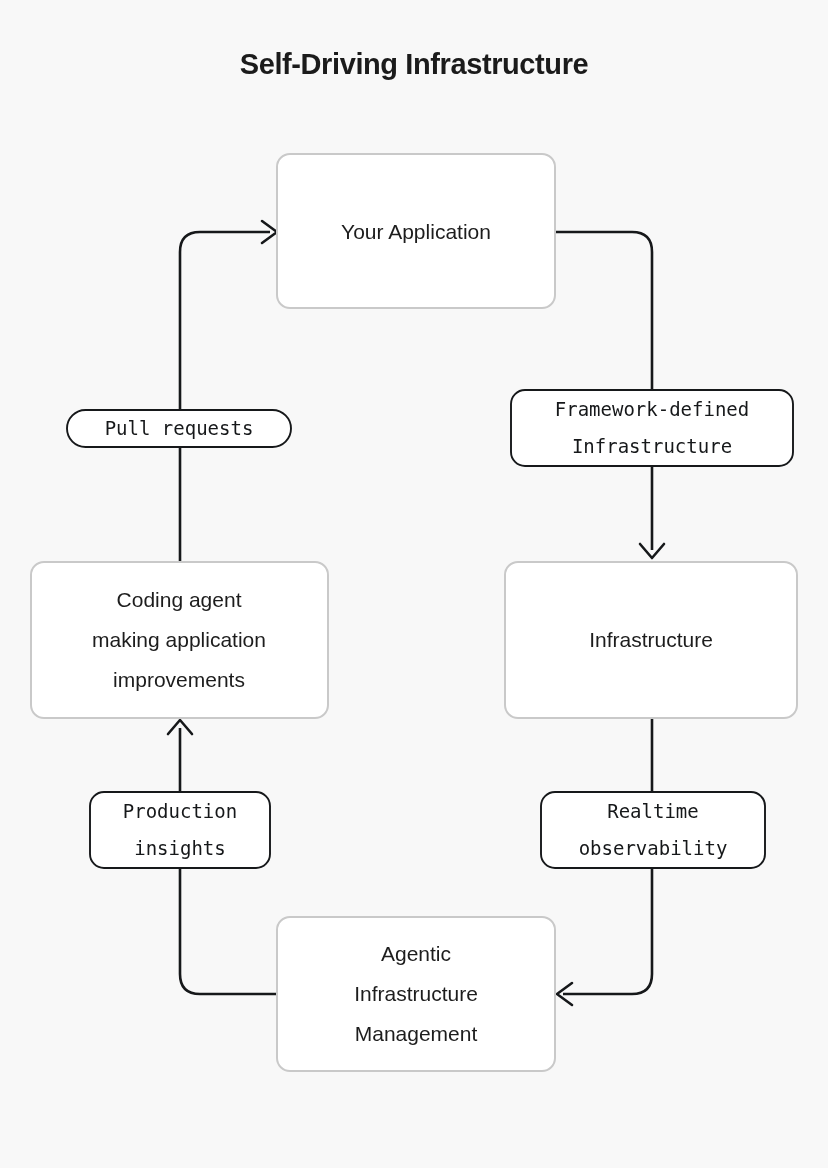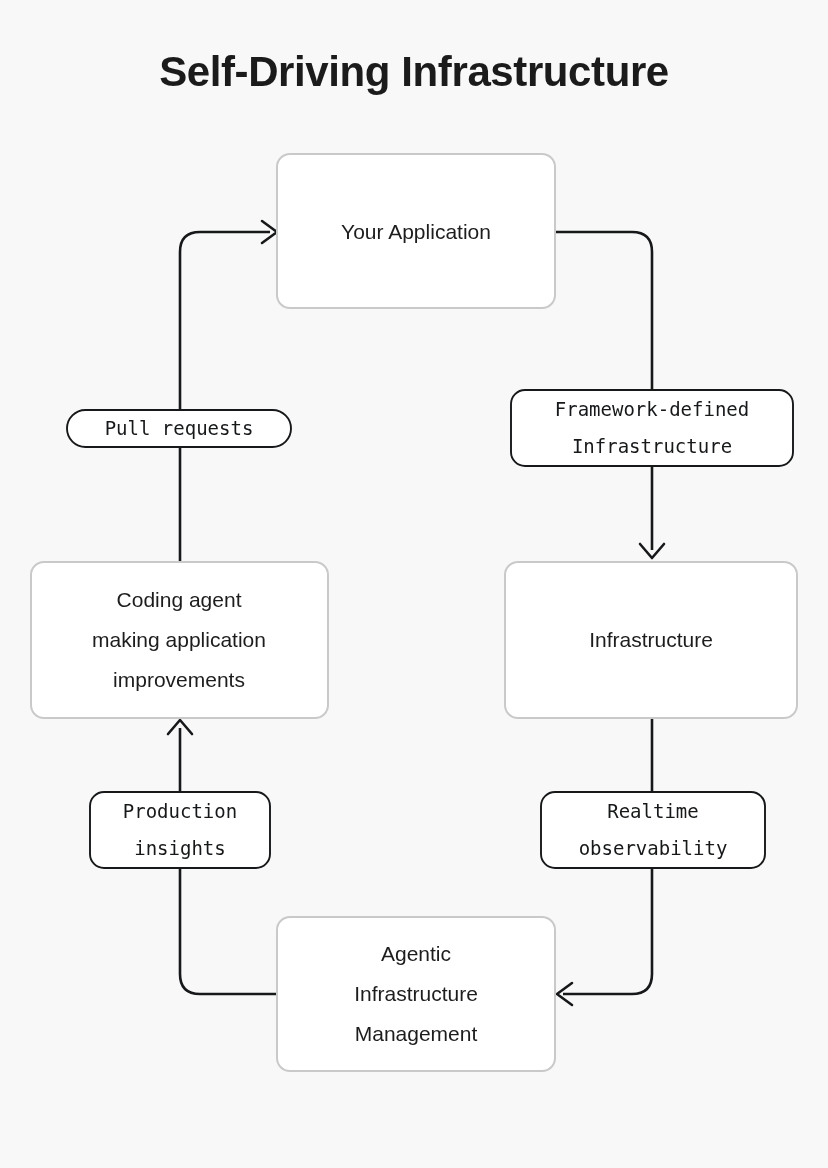--- a/index.html
+++ b/index.html
@@ -19,21 +19,21 @@
     inset: 0;
     width: 828px;
     height: 1168px;
   }
   .title {
     position: absolute;
     top: 48px;
     left: 0;
     width: 828px;
     text-align: center;
-    font-size: 42px;
+    font-size: 29px;
     font-weight: bold;
     color: #1b1b1b;
     letter-spacing: -0.4px;
     font-family: "Liberation Sans", sans-serif;
   }
   svg.flow {
     position: absolute;
     top: 0;
     left: 0;
     width: 828px;

